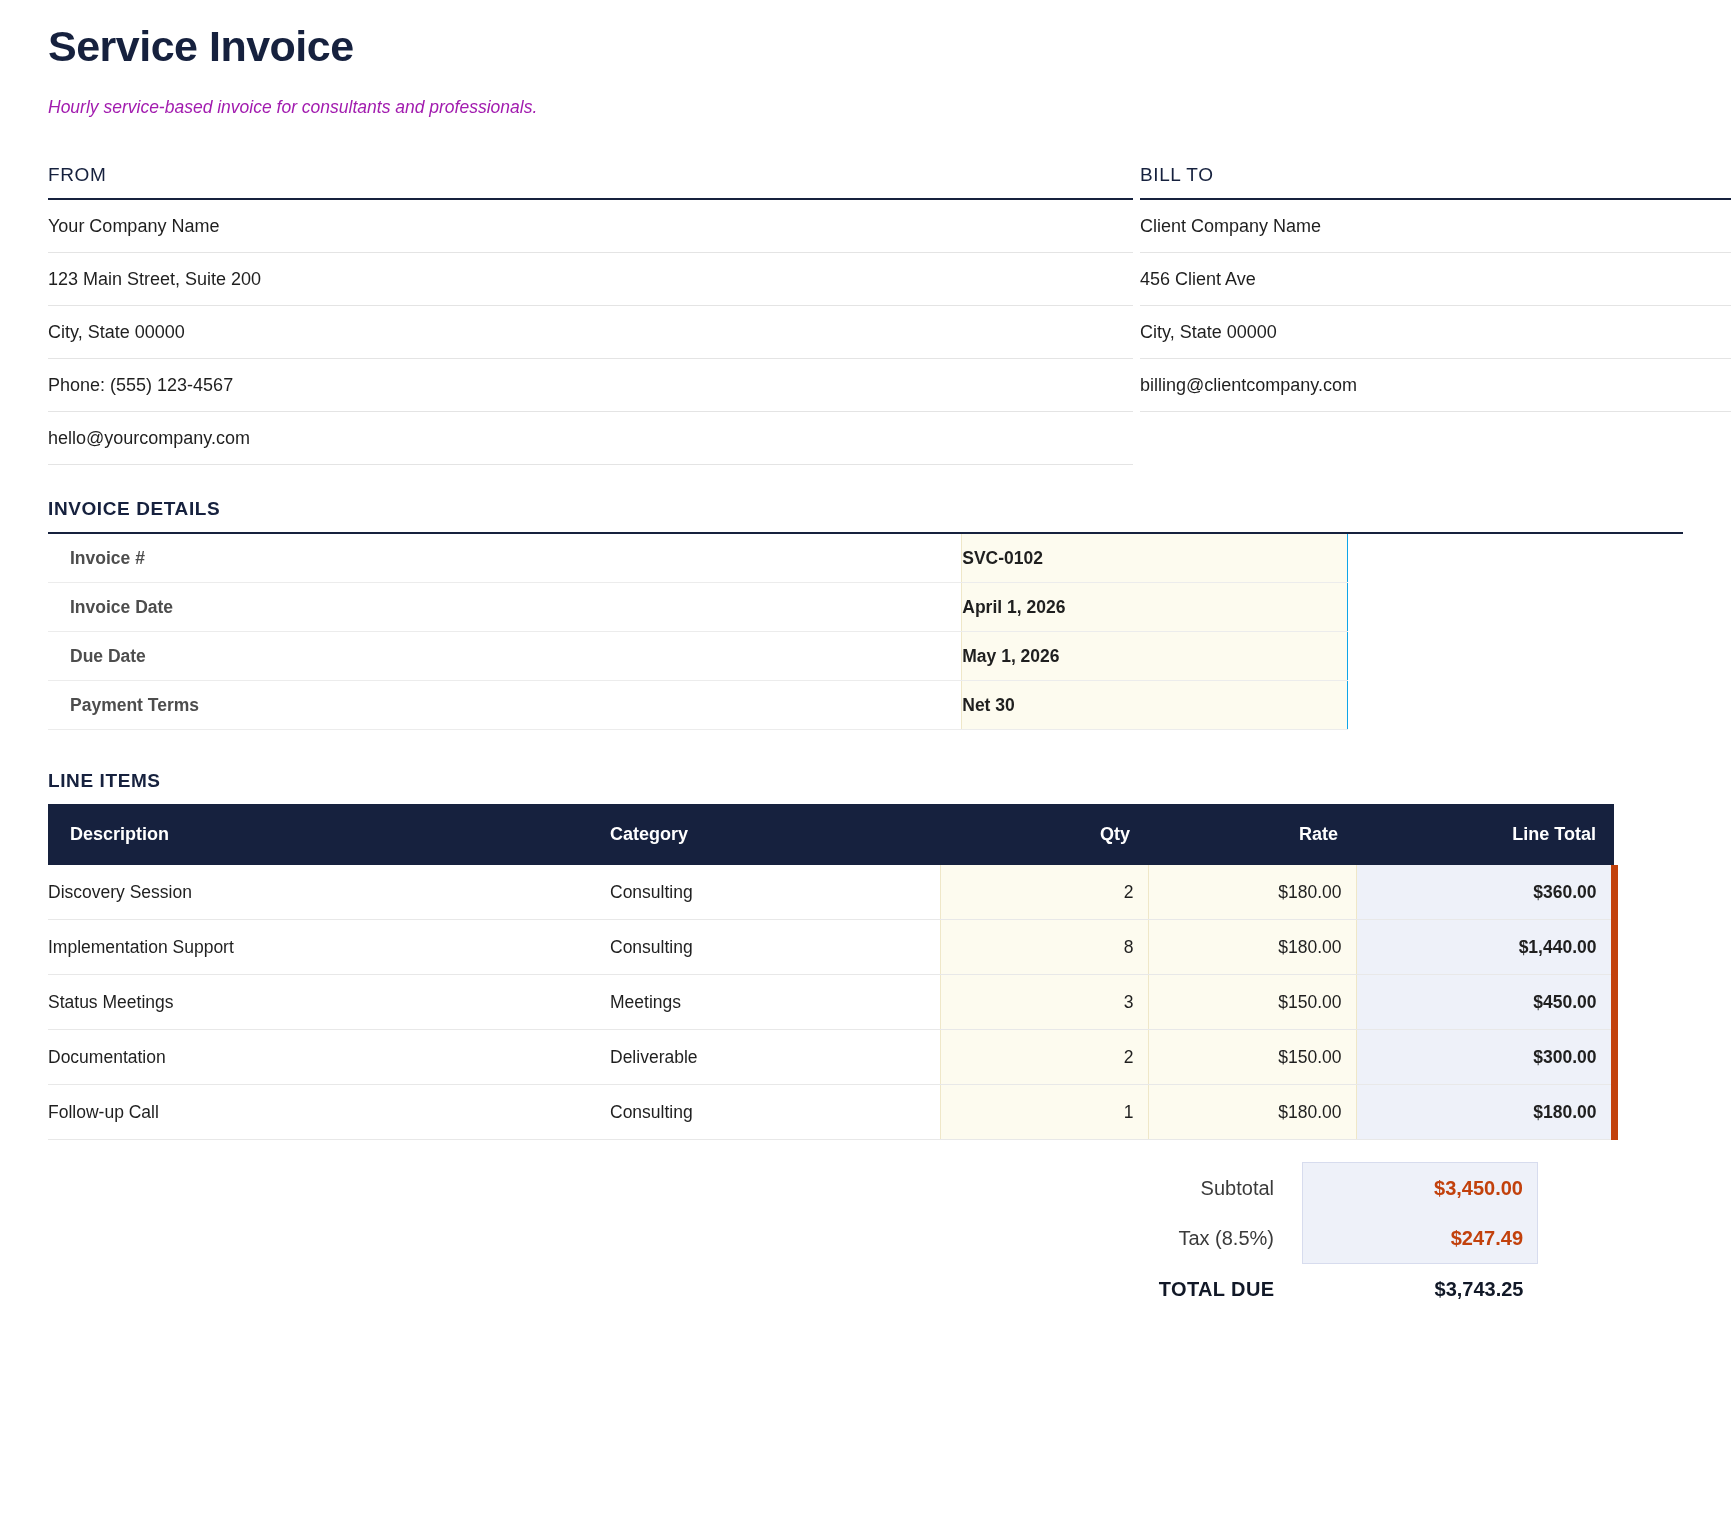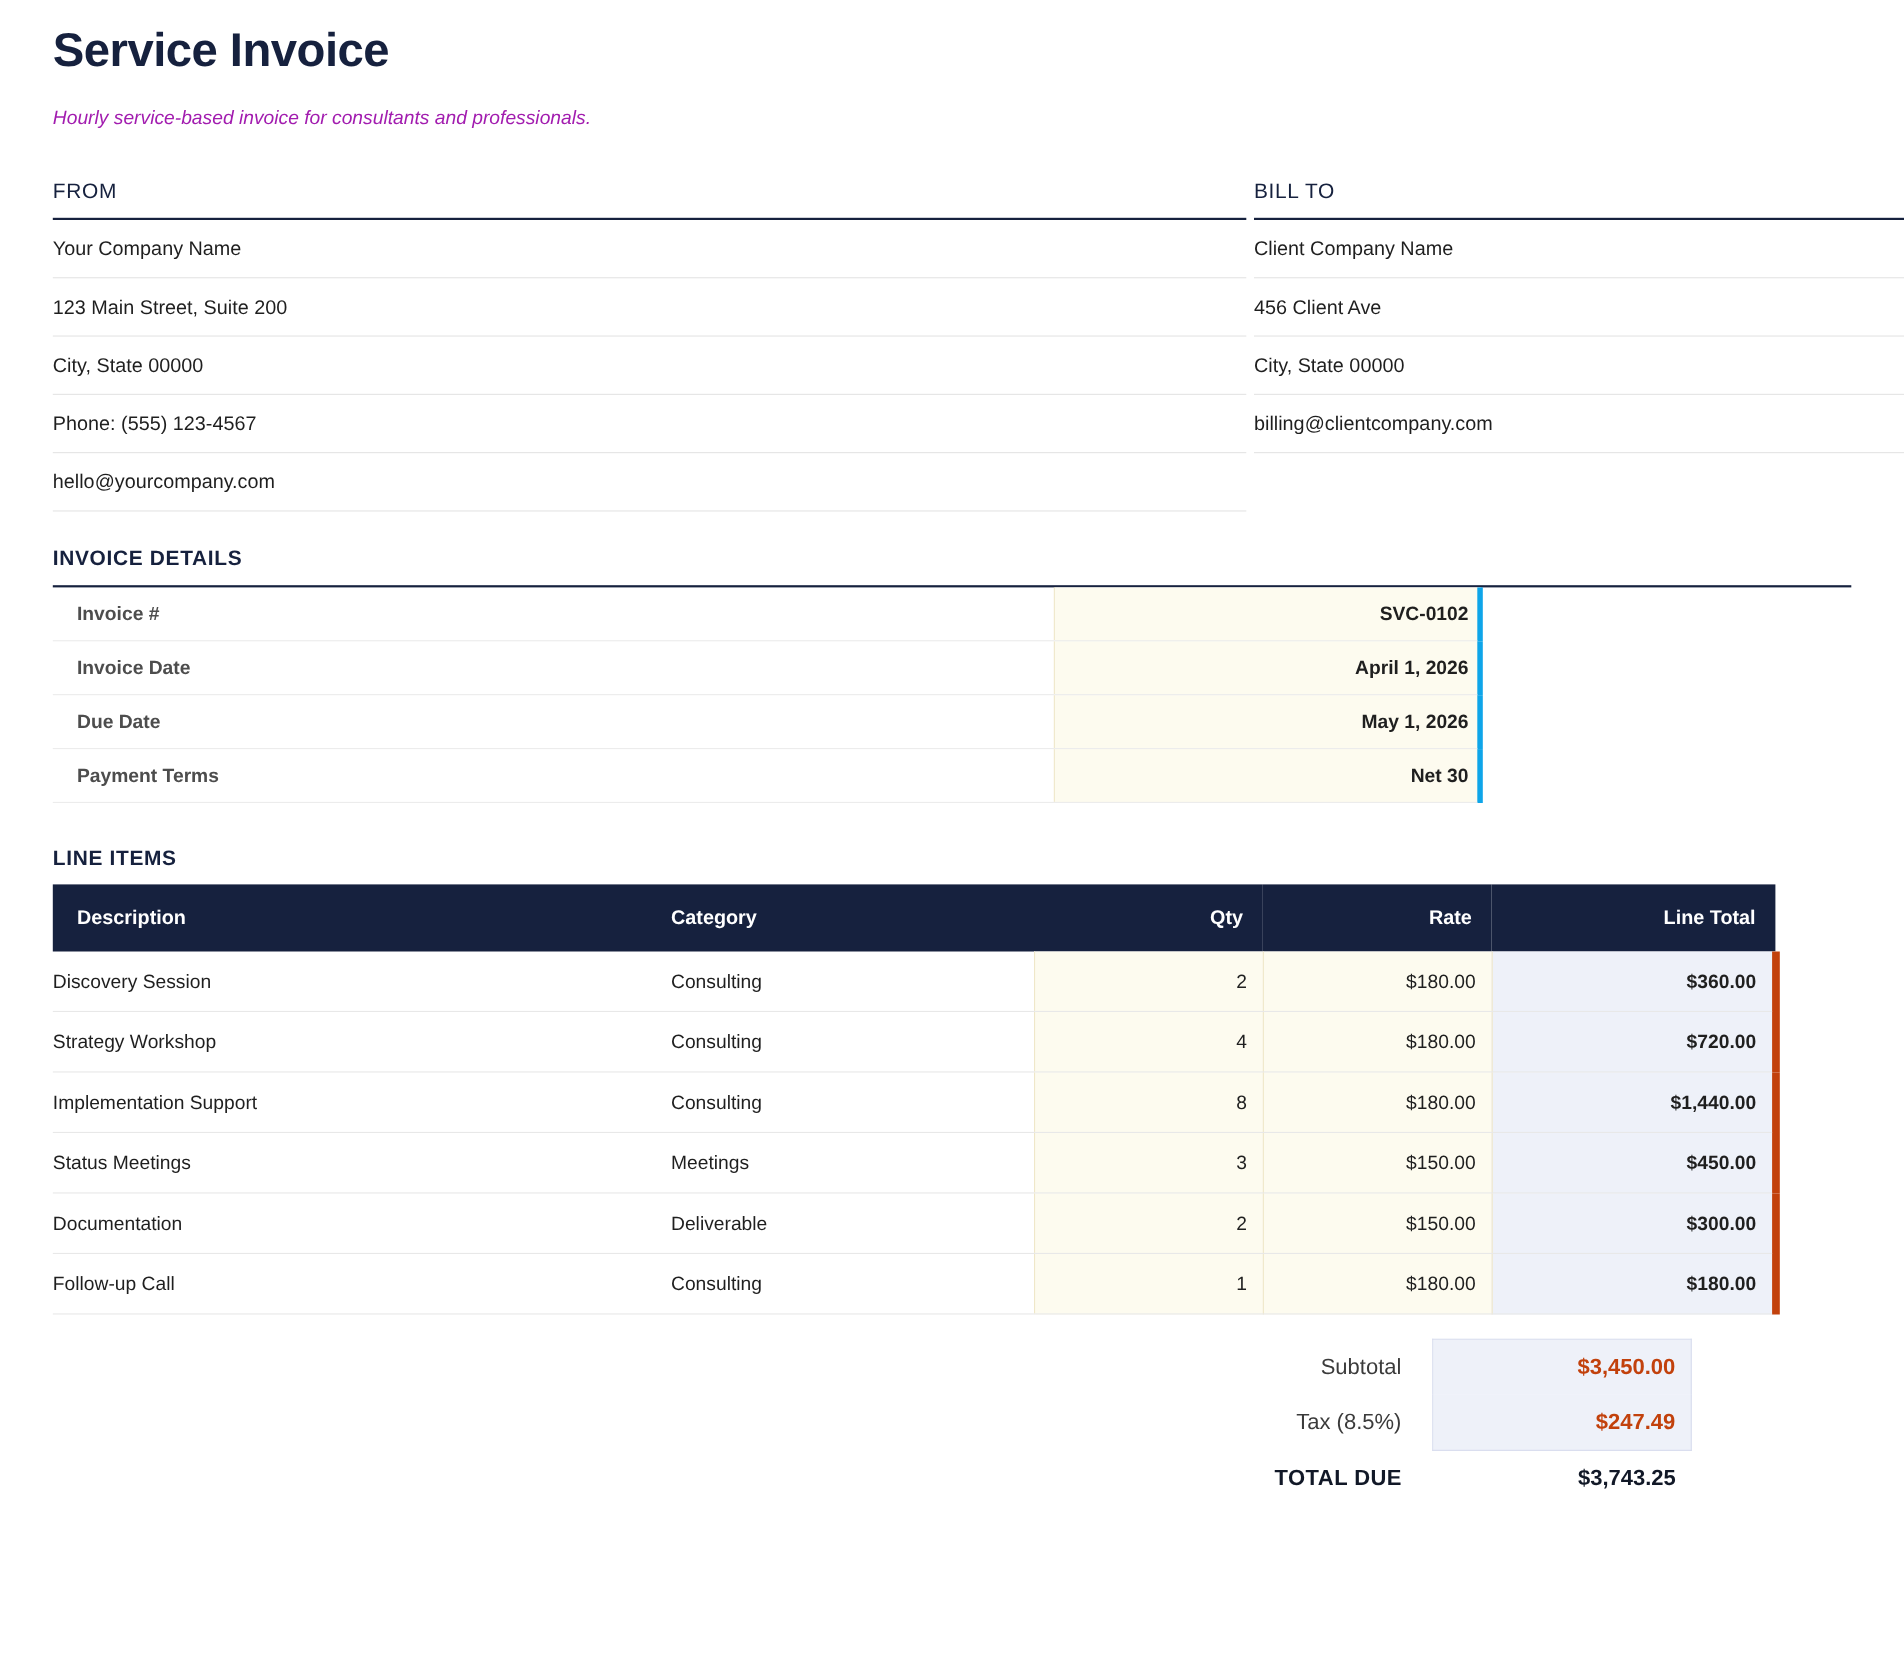--- a/index.html
+++ b/index.html
@@ -82,24 +82,23 @@
     padding: 14px 0 13px 0;
     border-bottom: 1px solid #ececec;
   }
   .details-label {
     color: #4d4d4d;
     width: 880px;
     padding-left: 22px !important;
   }
   .details-value {
     width: 372px;
-    text-align: right;
     background: #fdfbef;
     border-left: 1px solid #efe7c8;
-    border-right: 5px solid #0ea5e9;
+    border-right: 1px solid #0ea5e9;
     color: #1f1f1f;
     padding-right: 8px !important;
   }
 
   
   .lineitems-block { margin-top: 40px; }
   .li-table {
     border-collapse: collapse;
     width: 1490px;
     table-layout: fixed;
@@ -263,27 +262,20 @@
           <th class="th-total">Line Total</th>
         </tr>
       </thead>
       <tbody>
         <tr>
           <td class="td-desc">Discovery Session</td>
           <td class="td-cat">Consulting</td>
           <td class="td-qty">2</td>
           <td class="td-rate">$180.00</td>
           <td class="td-total">$360.00</td>
-        </tr>
-        <tr>
-          <td class="td-desc">Strategy Workshop</td>
-          <td class="td-cat">Consulting</td>
-          <td class="td-qty">4</td>
-          <td class="td-rate">$180.00</td>
-          <td class="td-total">$720.00</td>
         </tr>
         <tr>
           <td class="td-desc">Implementation Support</td>
           <td class="td-cat">Consulting</td>
           <td class="td-qty">8</td>
           <td class="td-rate">$180.00</td>
           <td class="td-total">$1,440.00</td>
         </tr>
         <tr>
           <td class="td-desc">Status Meetings</td>

